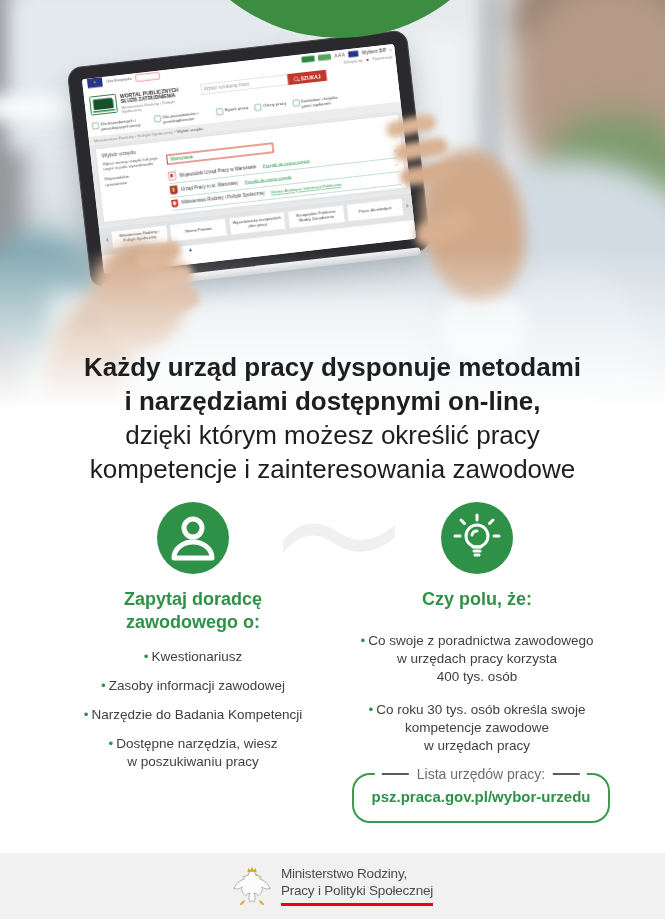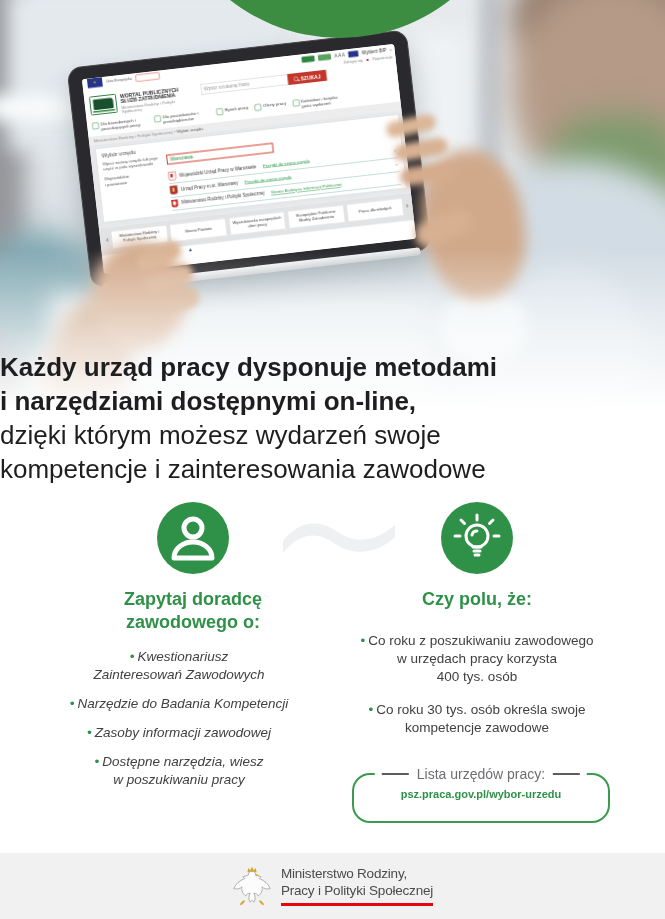--- a/index.html
+++ b/index.html
@@ -111,52 +111,52 @@
   .hr-f2{left:394px;top:141px;width:54px;height:17px;background:#d9b294;border-radius:9px;filter:blur(3px);transform:rotate(-10deg);}
   .hr-f3{left:400px;top:165px;width:56px;height:18px;background:#d5ac8d;border-radius:10px;filter:blur(3px);transform:rotate(-8deg);}
   .hr-thumb{left:414px;top:216px;width:58px;height:24px;background:#d7b092;border-radius:12px;filter:blur(4px);transform:rotate(-22deg);}
 
   .green-blob{position:absolute;left:162px;top:-318px;width:356px;height:356px;border-radius:50%;
               background:var(--blob-green,#3c8c41);z-index:6;}
   .photo-fade{position:absolute;left:0;top:250px;width:665px;height:160px;z-index:7;
               background:linear-gradient(180deg,rgba(255,255,255,0) 0%,rgba(255,255,255,.6) 55%,#fff 100%);}
 
   
-  .headline{position:absolute;left:0;top:350px;width:665px;z-index:8;
+  .headline{position:absolute;left:0;top:350px;width:665px;text-align:center;z-index:8;
             font-size:26px;line-height:34px;color:var(--headline-text,#1e1e20);}
   .headline .hb{font-weight:bold;display:block;}
   .headline .hr{font-weight:normal;display:block;}
 
   
   .circle-icon{position:absolute;width:72px;height:72px;border-radius:50%;background:var(--brand-green,#2e9147);
                display:flex;align-items:center;justify-content:center;}
   .ci-person{left:157px;top:502px;}
   .ci-bulb{left:441px;top:502px;}
   .swoosh{position:absolute;left:283px;top:513px;width:112px;height:48px;}
 
   .col-heading{position:absolute;text-align:center;color:var(--brand-green,#2e9147);font-weight:bold;
                font-size:18px;line-height:23px;}
   .ch-left{left:63px;top:588px;width:260px;}
   .ch-right{left:377px;top:588px;width:200px;}
   .col-list{position:absolute;text-align:center;font-size:13.5px;line-height:18px;color:var(--body-text,#414042);}
-  .cl-left{left:29px;top:648px;width:300px;font-style:italic;}
+  .cl-left{left:43px;top:648px;width:300px;}
   .cl-right{left:327px;top:632px;width:300px;}
   .b-item{margin-bottom:11px;}
   .cl-right .b-item{margin-bottom:15px;}
   .dot{color:var(--brand-green,#2e9147);margin-right:3px;}
   .b-line{display:block;}
 
   
   .link-box{position:absolute;left:352px;top:773px;width:258px;height:50px;border:2px solid #3a9a4e;
             border-radius:18px;box-sizing:border-box;z-index:8;}
   .lb-label{position:absolute;top:-9px;left:50%;transform:translateX(-50%);background:#fff;padding:0 7px;
             display:flex;align-items:center;gap:8px;white-space:nowrap;
             color:var(--muted-gray,#6d6e71);font-size:14px;}
   .lb-dash{width:27px;height:2px;background:var(--label-dash-gray,#5c5d5f);flex:none;}
-  .lb-url{text-align:center;margin-top:13px;color:var(--link-green,#2e9147);font-weight:bold;font-size:11px;}
+  .lb-url{text-align:center;margin-top:13px;color:var(--link-green,#2e9147);font-weight:bold;font-size:15px;}
 
   
   .footer{position:absolute;left:0;bottom:0;width:665px;height:66px;background:var(--footer-bg,#f1f1f2);z-index:8;}
   .footer-inner{display:flex;align-items:center;justify-content:center;gap:9px;padding-top:9px;}
   .ministry-text{font-size:13.5px;letter-spacing:-.2px;line-height:17px;color:var(--footer-text,#4b4b4d);}
   .red-rule{height:3px;background:var(--footer-red,#e30613);margin-top:4px;}
 </style>
 </head>
 <body>
 
@@ -317,21 +317,21 @@
     <div class="hand hr-f3"></div>
     <div class="hand hr-thumb"></div>
 
     <div class="green-blob"></div>
     <div class="photo-fade"></div>
   </div>
 
   <div class="headline">
     <span class="hb">Każdy urząd pracy dysponuje metodami</span>
     <span class="hb">i narzędziami dostępnymi on-line,</span>
-    <span class="hr">dzięki którym możesz wydarzeń swoje</span>
+    <span class="hr">dzięki którym możesz określić pracy</span>
     <span class="hr">kompetencje i zainteresowania zawodowe</span>
   </div>
 
   <div class="circle-icon ci-person">
     <svg width="72" height="72" viewBox="0 0 72 72">
       <circle cx="36" cy="26" r="9" fill="none" stroke="#fff" stroke-width="5"></circle>
       <path d="M17 56 A19 16 0 0 1 55 56 Z" fill="none" stroke="#fff" stroke-width="5" stroke-linejoin="round"></path>
     </svg>
   </div>
   <div class="swoosh">
@@ -348,44 +348,44 @@
     </svg>
   </div>
 
   <div class="col-heading ch-left">
     <span class="b-line">Zapytaj doradcę</span>
     <span class="b-line">zawodowego o:</span>
   </div>
   <div class="col-list cl-left">
     <div class="b-item">
       <span><span class="dot">•</span><span>Kwestionariusz</span></span>
-      <span class="b-line">Zainteresowań Zawodowych</span>
+    </div>
+    <div class="b-item">
+      <span><span class="dot">•</span><span>Zasoby informacji zawodowej</span></span>
     </div>
     <div class="b-item">
       <span><span class="dot">•</span><span>Narzędzie do Badania Kompetencji</span></span>
-    </div>
-    <div class="b-item">
-      <span><span class="dot">•</span><span>Zasoby informacji zawodowej</span></span>
     </div>
     <div class="b-item">
       <span><span class="dot">•</span><span>Dostępne narzędzia, wiesz</span></span>
       <span class="b-line">w poszukiwaniu pracy</span>
     </div>
   </div>
 
   <div class="col-heading ch-right">Czy polu, że:</div>
   <div class="col-list cl-right">
     <div class="b-item">
-      <span><span class="dot">•</span><span>Co roku z poszukiwaniu zawodowego</span></span>
+      <span><span class="dot">•</span><span>Co swoje z poradnictwa zawodowego</span></span>
       <span class="b-line">w urzędach pracy korzysta</span>
       <span class="b-line">400 tys. osób</span>
     </div>
     <div class="b-item">
       <span><span class="dot">•</span><span>Co roku 30 tys. osób określa swoje</span></span>
       <span class="b-line">kompetencje zawodowe</span>
+      <span class="b-line">w urzędach pracy</span>
     </div>
   </div>
 
   <div class="link-box">
     <div class="lb-label">
       <span class="lb-dash"></span>
       <span>Lista urzędów pracy:</span>
       <span class="lb-dash"></span>
     </div>
     <div class="lb-url">psz.praca.gov.pl/wybor-urzedu</div>

